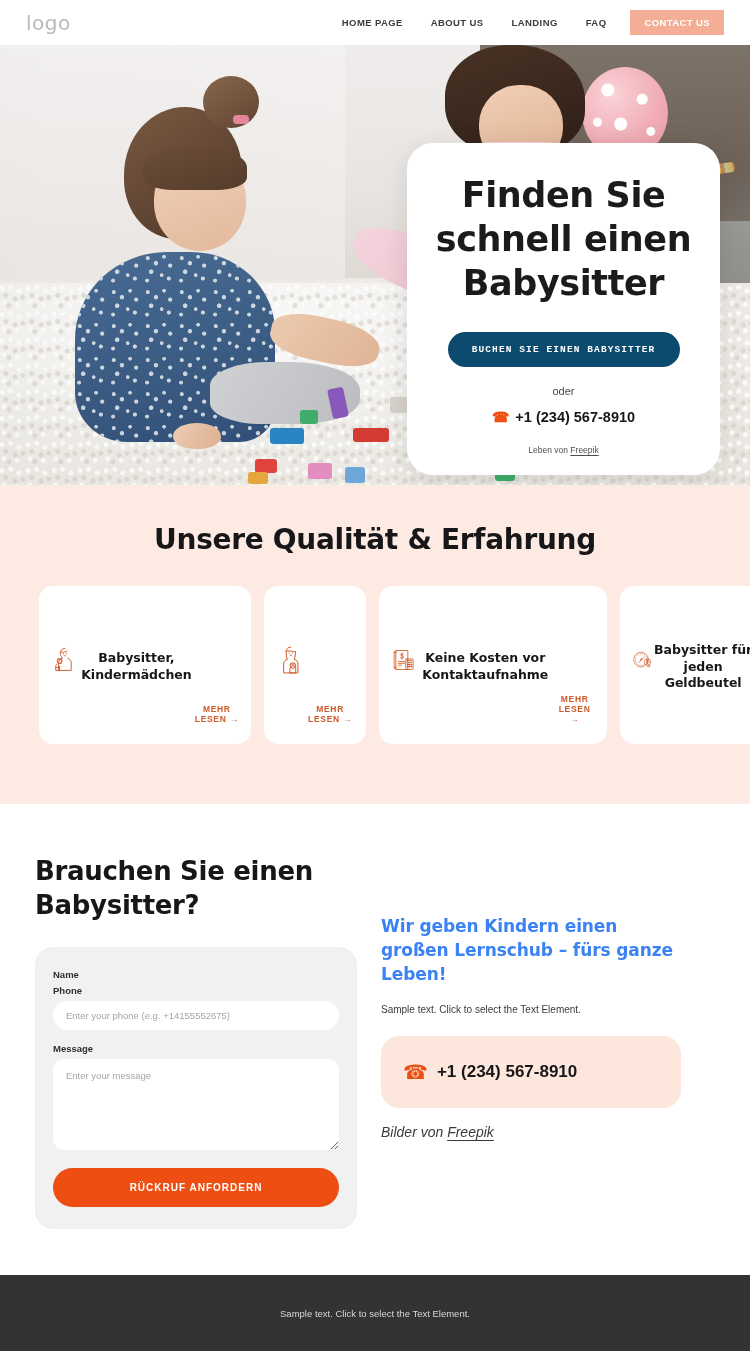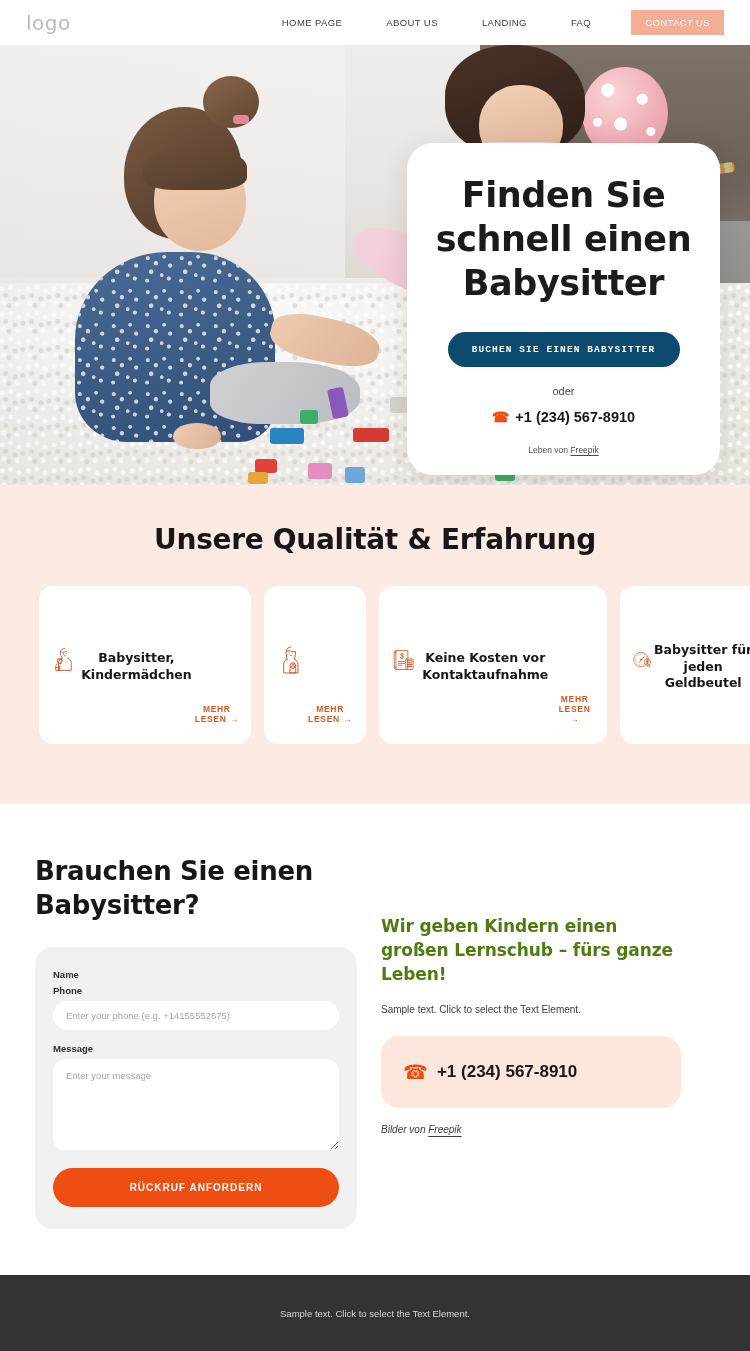--- a/index.html
+++ b/index.html
@@ -26,21 +26,22 @@
     font-size: 20px;
     color: #b9b9b9;
     font-weight: 400;
     letter-spacing: .5px;
     font-family: "DejaVu Sans", sans-serif;
   }
   .nav {
     margin-left: auto;
     display: flex;
     align-items: center;
-    gap: 16px;
+    gap: 0px;
+    font-weight: bold;
   }
   .nav-item {
     font-size: 9.5px;
     color: #3c3c3c;
     letter-spacing: .4px;
     padding: 0 14px;
     white-space: nowrap;
     cursor: pointer;
   }
   .nav-cta {
@@ -310,34 +311,34 @@
     letter-spacing: 1px;
     cursor: pointer;
     font-family: "Liberation Sans", sans-serif;
   }
   .contact-right { width: 300px; padding-top: 60px; }
   .cr-heading {
     font-family: "DejaVu Sans", sans-serif;
     font-size: 17px;
     line-height: 1.42;
     font-weight: 700;
-    color: #4d7c0f;
+    color: #3b82f6;
     letter-spacing: -0.1px;
   }
   .cr-text { margin-top: 14px; font-size: 10px; color: #3b3b3f; line-height: 2.0; }
   .cr-phone-box {
     margin-top: 16px;
     background: #fde7dd;
     border-radius: 18px;
     padding: 26px 22px;
     display:flex; align-items:center; gap:9px;
   }
   .cr-phone-ico { color:#ee4e12; font-size: 20px; line-height:1; }
   .cr-phone-num { font-size: 17px; font-weight: 700; color:#17171a; }
-  .cr-credit { margin-top: 16px; font-size: 10px; font-style: italic; color:#3b3b3f; }
+  .cr-credit { margin-top: 16px; font-size: 14px; font-style: italic; color:#3b3b3f; }
   .cr-credit u { text-decoration: underline; text-underline-offset: 3px; }
 
   
   .footer {
     position:absolute; left:0; bottom:0;
     width: 750px;
     height: 76px;
     background: #333333;
     display:flex; align-items:center; justify-content:center;
   }

